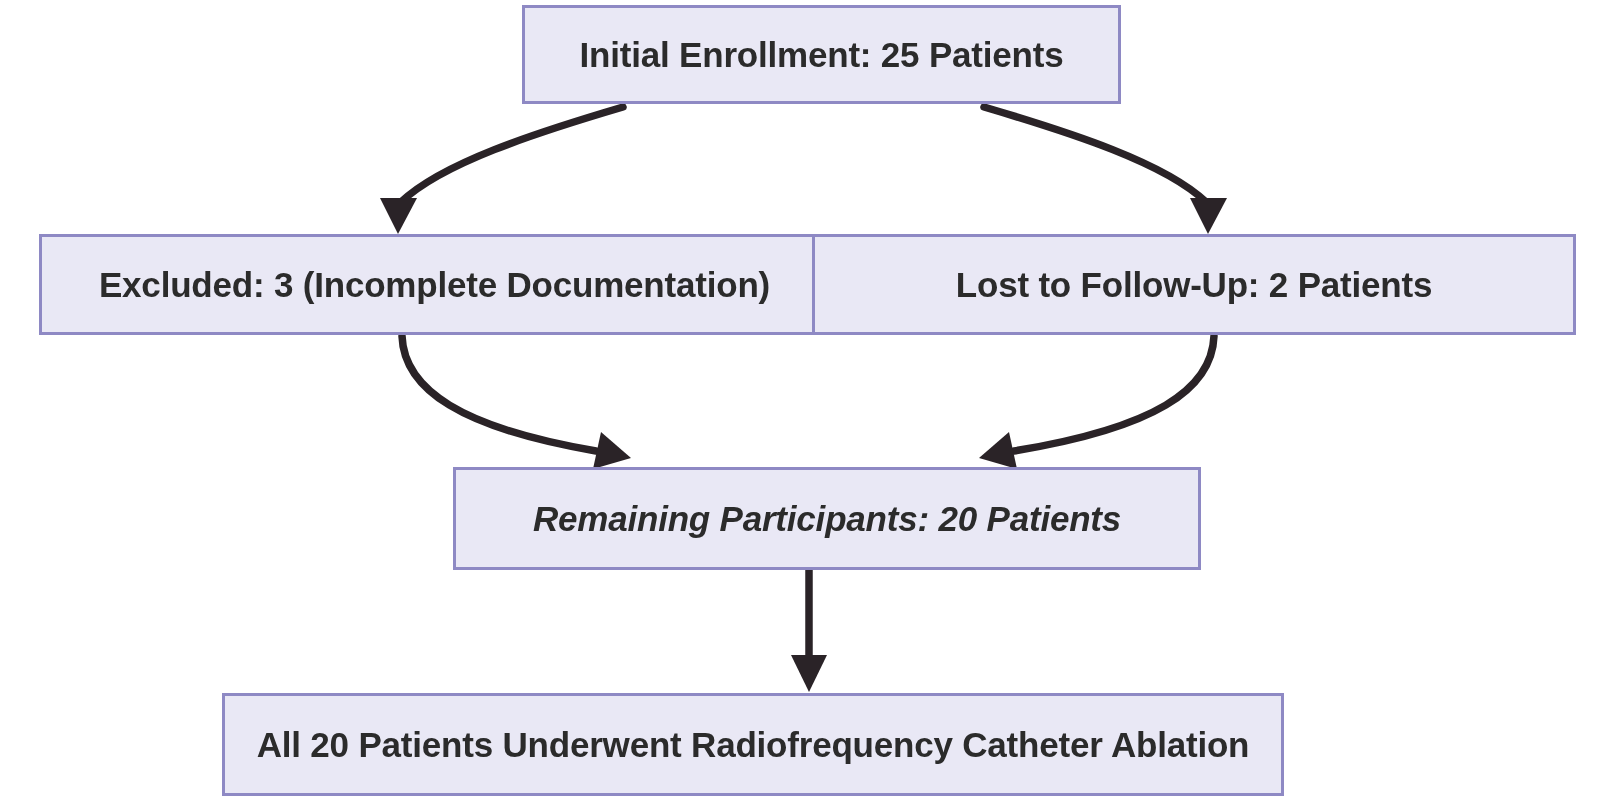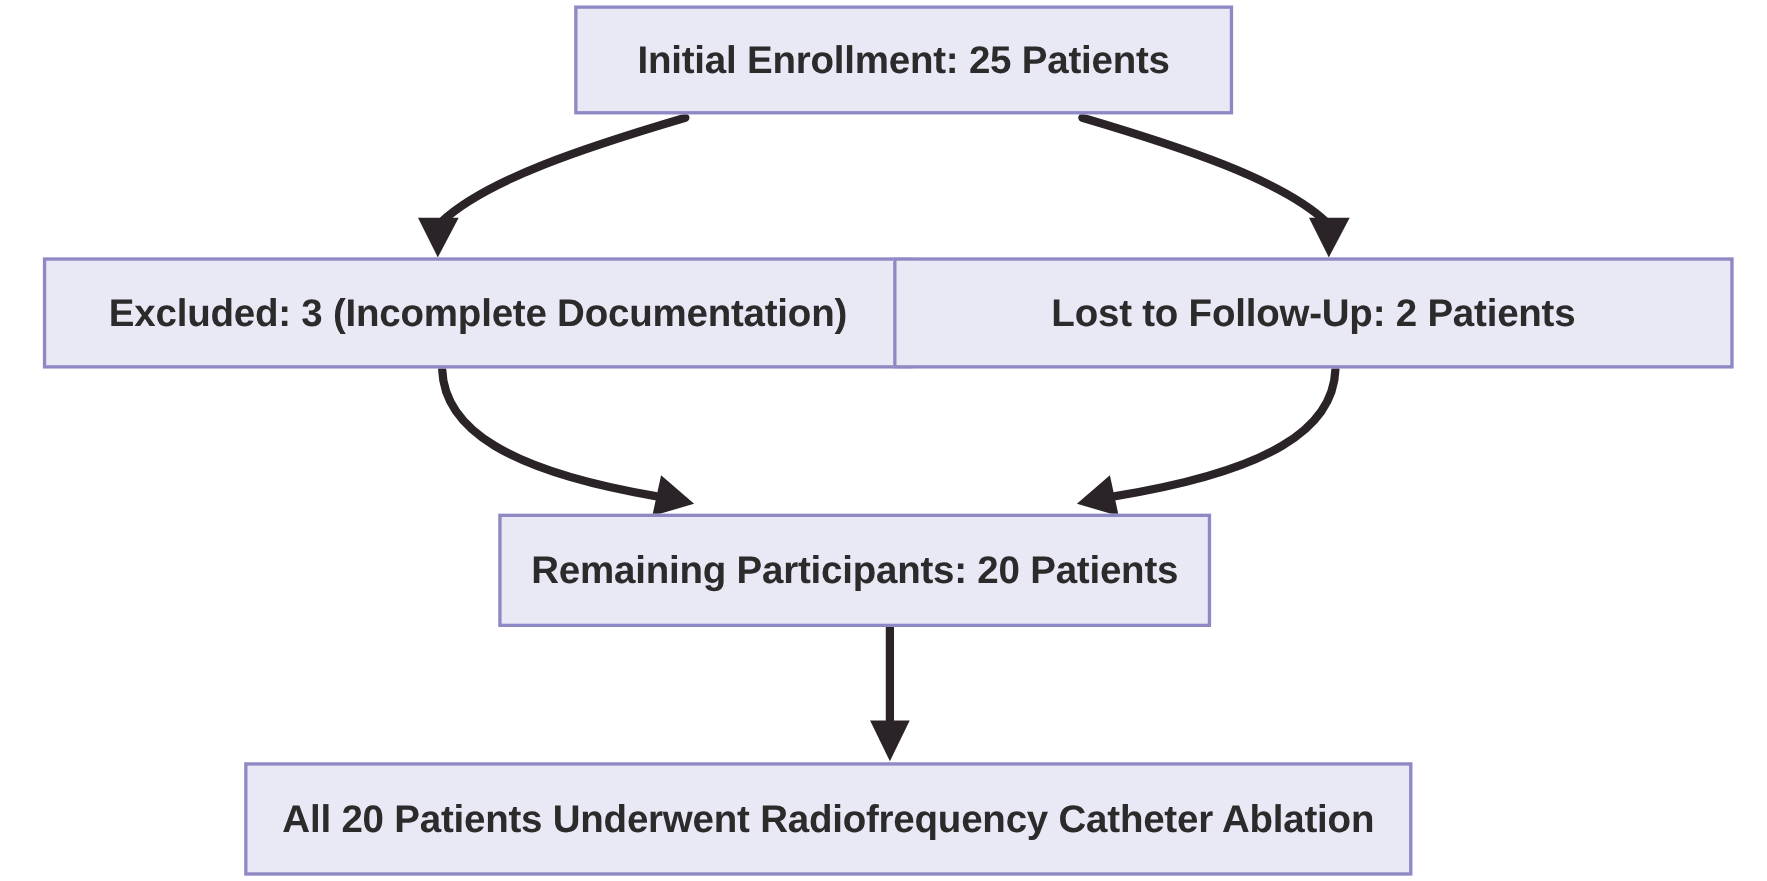--- a/index.html
+++ b/index.html
@@ -84,21 +84,21 @@
   </div>
 
   <div class="node" style="left:4px;top:234px;width:791px;height:101px;margin-left:35px;">
     <span>Excluded: 3 (Incomplete Documentation)</span>
   </div>
 
   <div class="node" style="left:812px;top:234px;width:764px;height:101px;">
     <span>Lost to Follow-Up: 2 Patients</span>
   </div>
 
-  <div class="node" style="left:453px;top:467px;width:648px;height:103px;">
+  <div class="node" style="left:453px;top:467px;width:748px;height:103px;font-style:italic;">
     <span>Remaining Participants: 20 Patients</span>
   </div>
 
   <div class="node" style="left:222px;top:693px;width:1062px;height:103px;">
     <span>All 20 Patients Underwent Radiofrequency Catheter Ablation</span>
   </div>
 
 </div>
 
 </body></html>

